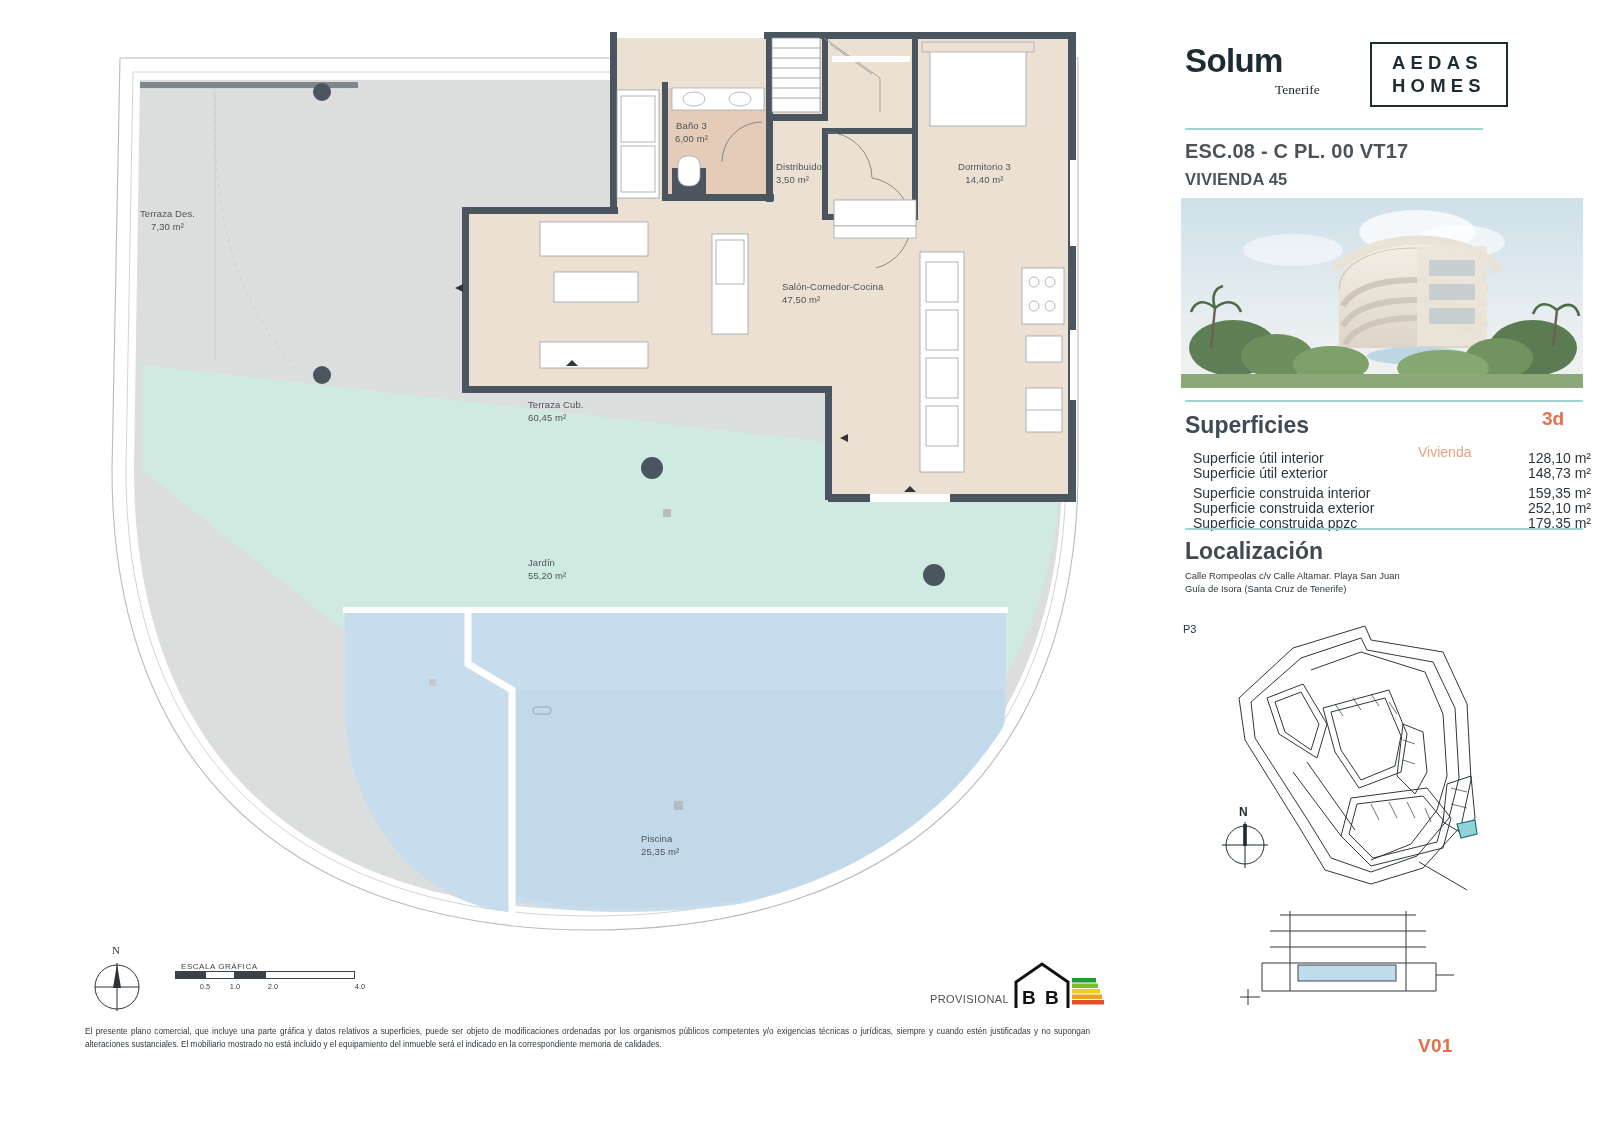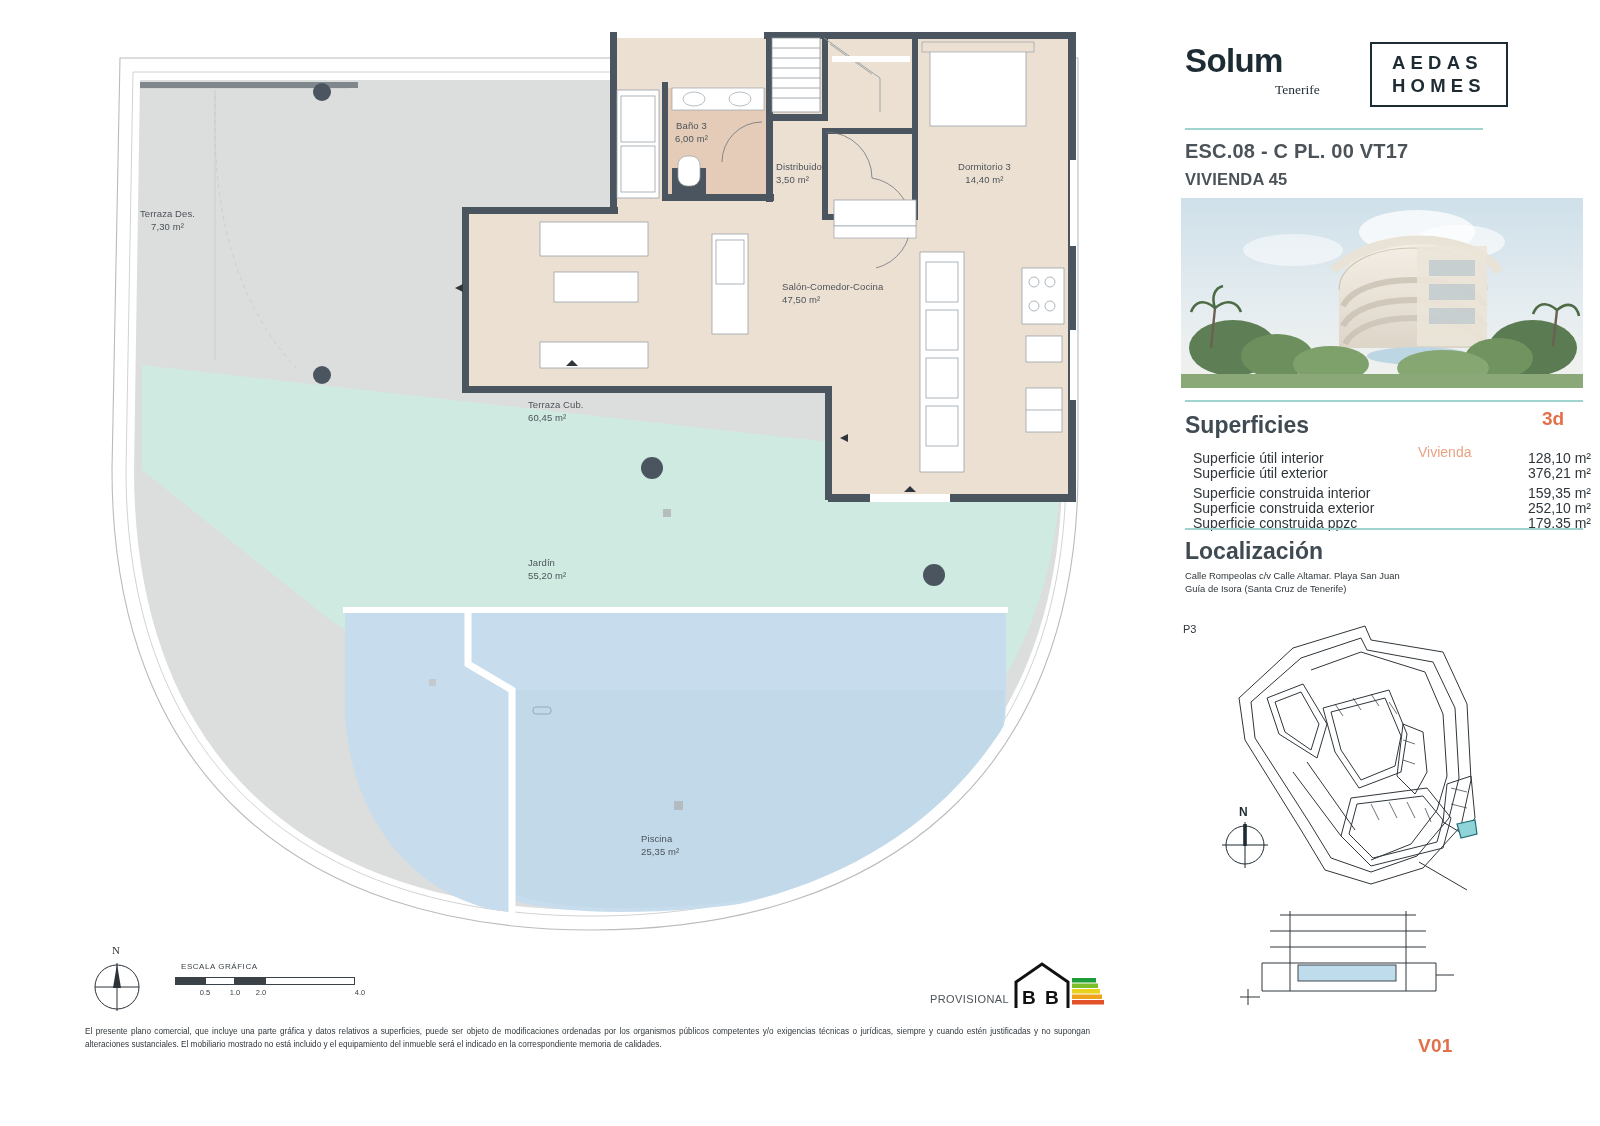--- a/index.html
+++ b/index.html
@@ -39,21 +39,21 @@
 
   
   #scale-row { position: absolute; left: 0; top: 940px; width: 1165px; height: 75px; }
   #compass-main { position: absolute; left: 88px; top: 18px; width: 58px; height: 58px; }
   #compass-main .cn {
     position: absolute; left: 24px; top: -14px;
     font-size: 11px; color: #2c3338; font-family: "Liberation Serif", serif;
   }
   #scale-block { position: absolute; left: 175px; top: 22px; }
   #scale-title {
-    font-size: 8px; color: #3b4247; letter-spacing: .55px; margin-bottom: 6px;
+    font-size: 8px; color: #3b4247; letter-spacing: .55px; 
     padding-left: 6px;
   }
   .scale-bar-wrap { position: relative; width: 200px; height: 10px; }
   .sb-seg { position: absolute; top: 0; height: 8px; border: 1px solid #3b4247; }
   .sb-fill { background: #3b4247; }
   .sb-empty { background: #ffffff; }
   .sb-tick {
     position: absolute; top: 11px; font-size: 7.5px; color: #3b4247;
     transform: translateX(-50%);
   }
@@ -383,21 +383,21 @@
 
       <div id="scale-block">
         <div id="scale-title">ESCALA GRÁFICA</div>
         <div class="scale-bar-wrap">
           <div class="sb-seg sb-fill" style="left:0px;   width:30px;"></div>
           <div class="sb-seg sb-empty" style="left:30px;  width:30px;"></div>
           <div class="sb-seg sb-fill" style="left:60px;  width:30px;"></div>
           <div class="sb-seg sb-empty" style="left:90px;  width:90px;"></div>
           <span class="sb-tick" style="left:30px;">0.5</span>
           <span class="sb-tick" style="left:60px;">1.0</span>
-          <span class="sb-tick" style="left:86px;">2.0</span>
+          <span class="sb-tick" style="left:98px;">2.0</span>
           <span class="sb-tick" style="left:185px;">4.0</span>
         </div>
       </div>
     </div>
 
     <div id="provisional">PROVISIONAL</div>
     <div id="energy-label">
       <svg width="92" height="52" viewBox="0 0 92 52">
         <path d="M4,48 L4,22 L30,4 L56,22 L56,48" fill="none" stroke="#111111" stroke-width="3"></path>
         <text x="10" y="44" font-family="Liberation Sans, sans-serif" font-size="19" font-weight="bold" fill="#111111">B</text>
@@ -481,21 +481,21 @@
     <div id="sup-viv">Vivienda</div>
     <div id="sup-3d">3d</div>
 
     <div id="sup-table">
       <div class="srow">
         <span class="slabel">Superficie útil interior</span>
         <span class="sval">128,10 m²</span>
       </div>
       <div class="srow">
         <span class="slabel">Superficie útil exterior</span>
-        <span class="sval">376,21 m²</span>
+        <span class="sval">148,73 m²</span>
       </div>
       <div class="srow gap">
         <span class="slabel">Superficie construida interior</span>
         <span class="sval">159,35 m²</span>
       </div>
       <div class="srow">
         <span class="slabel">Superficie construida exterior</span>
         <span class="sval">252,10 m²</span>
       </div>
       <div class="srow">

